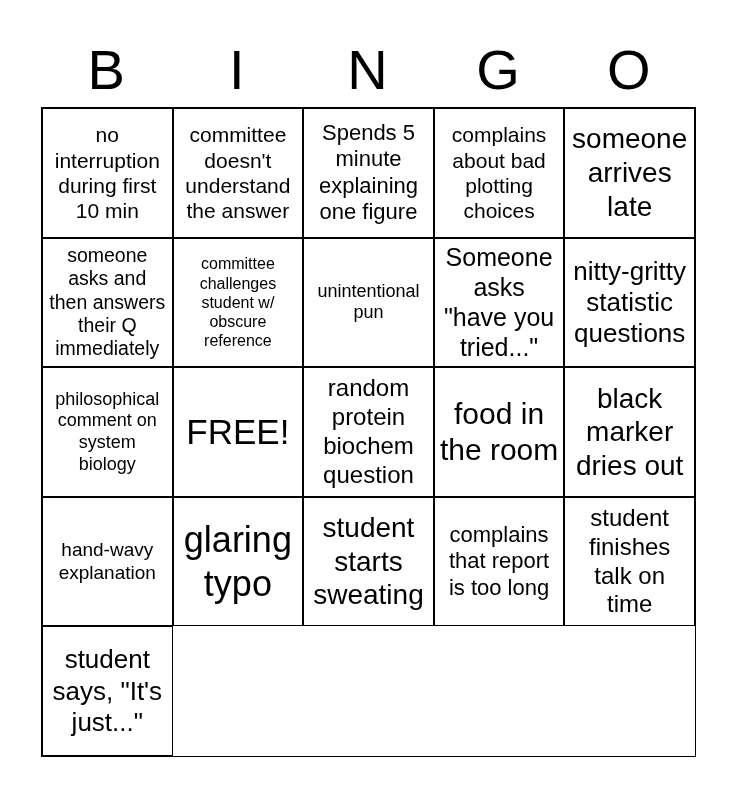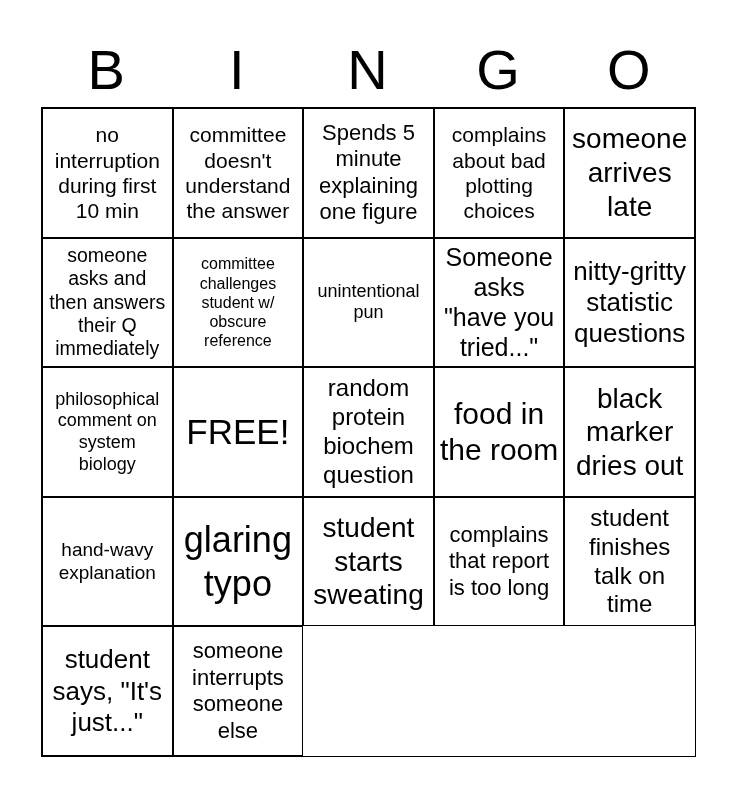--- a/index.html
+++ b/index.html
@@ -82,14 +82,13 @@
 
   <div class="cell" style="font-size:30px">food in the room</div>
   <div class="cell" style="font-size:28px">black marker dries out</div>
   <div class="cell" style="font-size:19px">hand-wavy explanation</div>
   <div class="cell" style="font-size:36px">glaring typo</div>
 
   <div class="cell" style="font-size:28px">student starts sweating</div>
   <div class="cell" style="font-size:22px">complains that report is too long</div>
   <div class="cell" style="font-size:24px">student finishes talk on time</div>
   <div class="cell" style="font-size:26px">student says, "It's just..."</div>
-  <div class="cell" style="font-size:22px">someone interrupts someone else</div>
 </div>
 
 </body></html>

